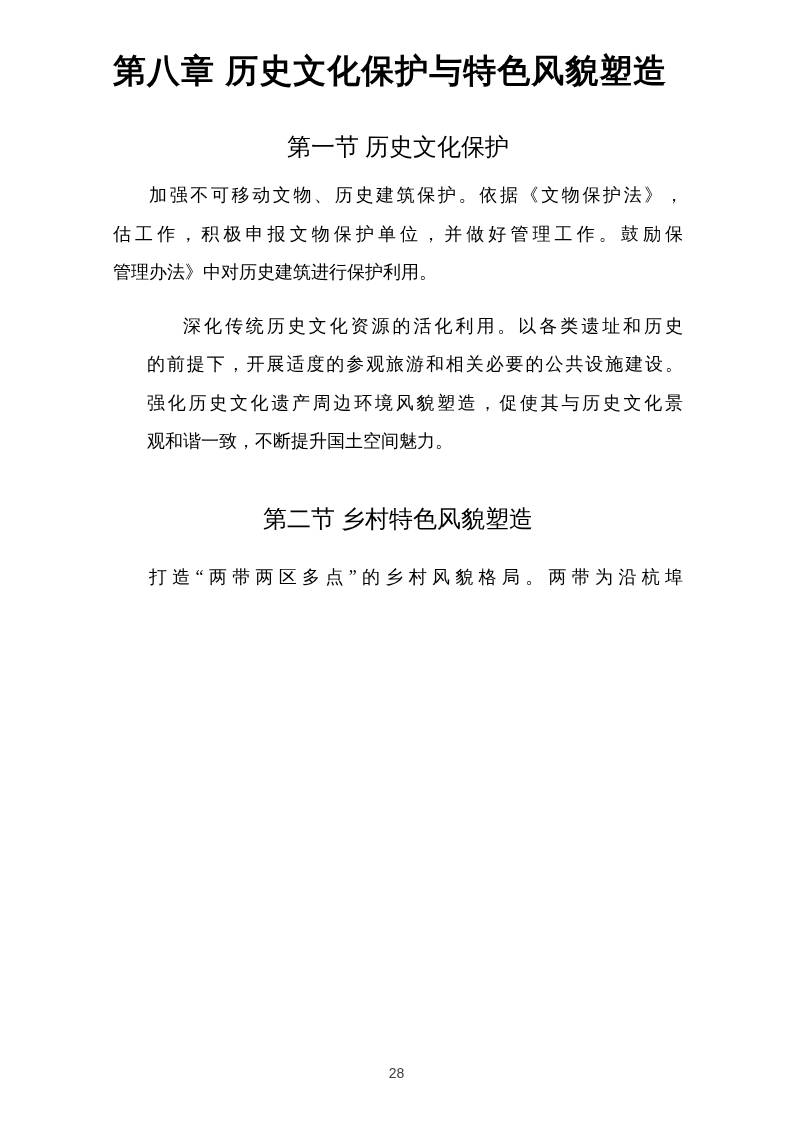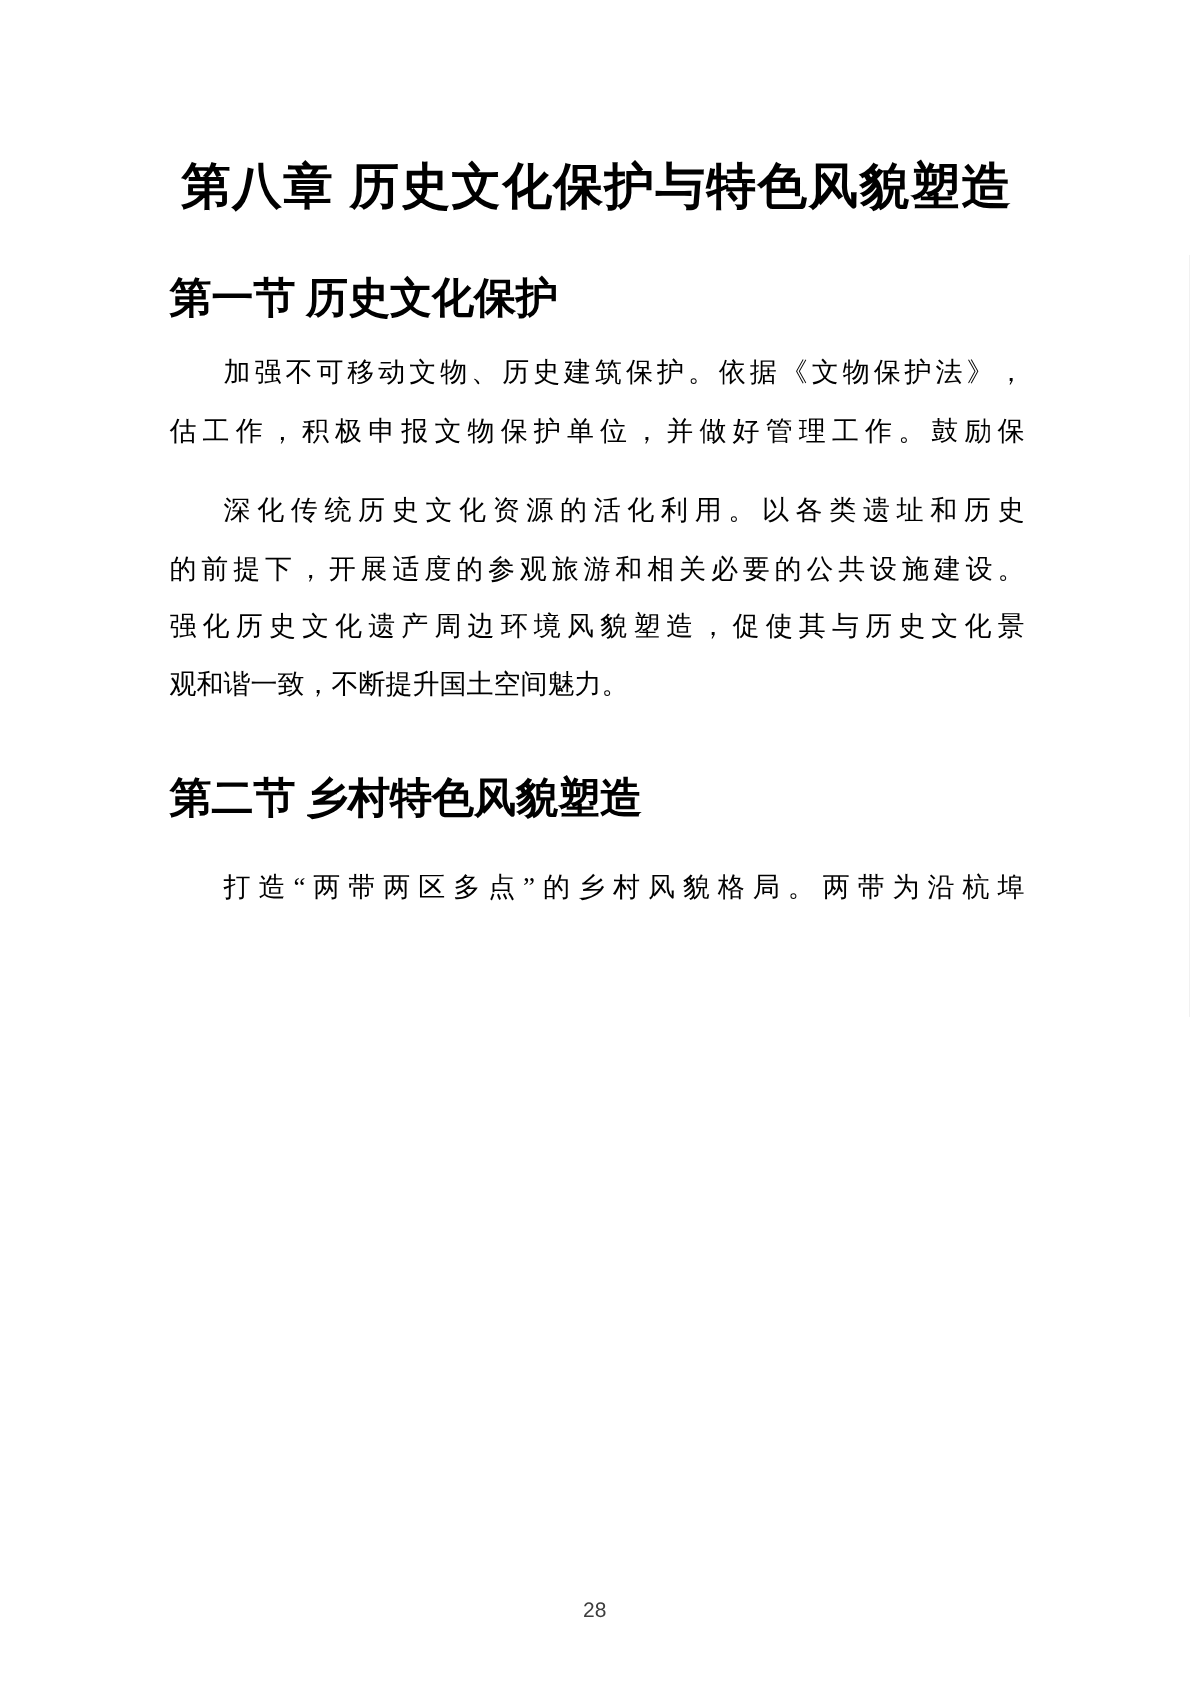--- a/index.html
+++ b/index.html
@@ -19,48 +19,49 @@
     box-sizing: border-box;
   }
   .content {
     position: absolute;
     left: 113px;
     top: 0;
     width: 570px;
   }
   .chapter-title {
     margin: 0;
-    padding-top: 102px;
-    text-align: center;
+    padding-top: 49px;
+    text-align: left;
     font-family: "Liberation Sans", sans-serif;
     font-weight: 700;
     font-size: 33px;
     line-height: 43px;
     letter-spacing: 1px;
     white-space: nowrap;
   }
   .section-heading {
     margin: 0;
+    text-align: center;
     font-family: "Liberation Serif", serif;
-    font-weight: 700;
-    font-size: 28px;
+    font-weight: 400;
+    font-size: 24px;
     line-height: 30px;
   }
   .section-heading.first {
     margin-top: 40px;
   }
   .section-heading.second {
     margin-top: 43px;
   }
   .paragraph {
     margin: 0;
     padding: 0;
   }
   .paragraph.p1 { margin-top: 14px; }
-  .paragraph.p2 { margin-top: 15px; }
+  .paragraph.p2 { margin-top: 15px; margin-left: 34px; }
   .paragraph.p3 { margin-top: 24px; }
   .line {
     font-size: 18px;
     line-height: 38.5px;
     text-align: justify;
     text-align-last: justify;
     text-justify: inter-character;
     overflow: hidden;
   }
   .line.indent {
@@ -87,20 +88,21 @@
 <div class="page">
   <div class="content">
 
     <h1 class="chapter-title">第八章 历史文化保护与特色风貌塑造</h1>
 
     <h2 class="section-heading first">第一节 历史文化保护</h2>
 
     <div class="paragraph p1">
       <div class="line indent">加强不可移动文物、历史建筑保护。依据《文物保护法》，</div>
       <div class="line">估工作，积极申报文物保护单位，并做好管理工作。鼓励保</div>
+      <div class="line last">管理办法》中对历史建筑进行保护利用。</div>
     </div>
 
     <div class="paragraph p2">
       <div class="line indent">深化传统历史文化资源的活化利用。以各类遗址和历史</div>
       <div class="line">的前提下，开展适度的参观旅游和相关必要的公共设施建设。</div>
       <div class="line">强化历史文化遗产周边环境风貌塑造，促使其与历史文化景</div>
       <div class="line last">观和谐一致，不断提升国土空间魅力。</div>
     </div>
 
     <h2 class="section-heading second">第二节 乡村特色风貌塑造</h2>

